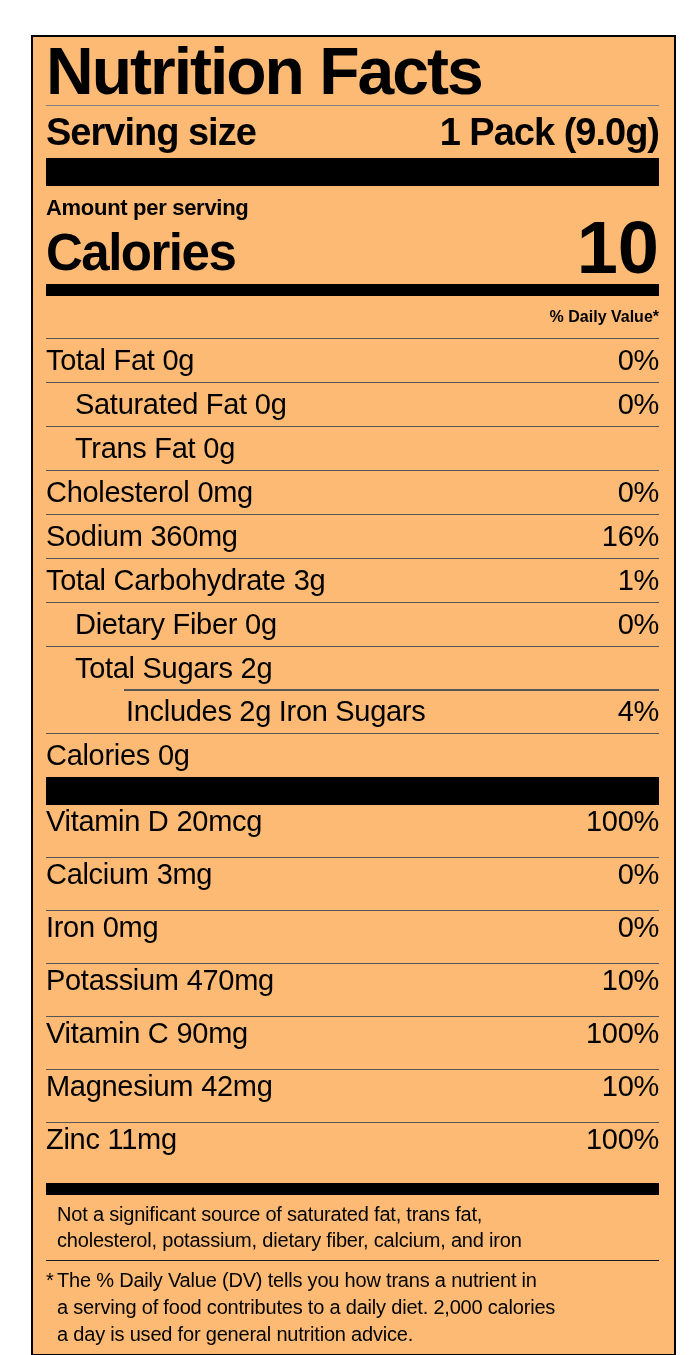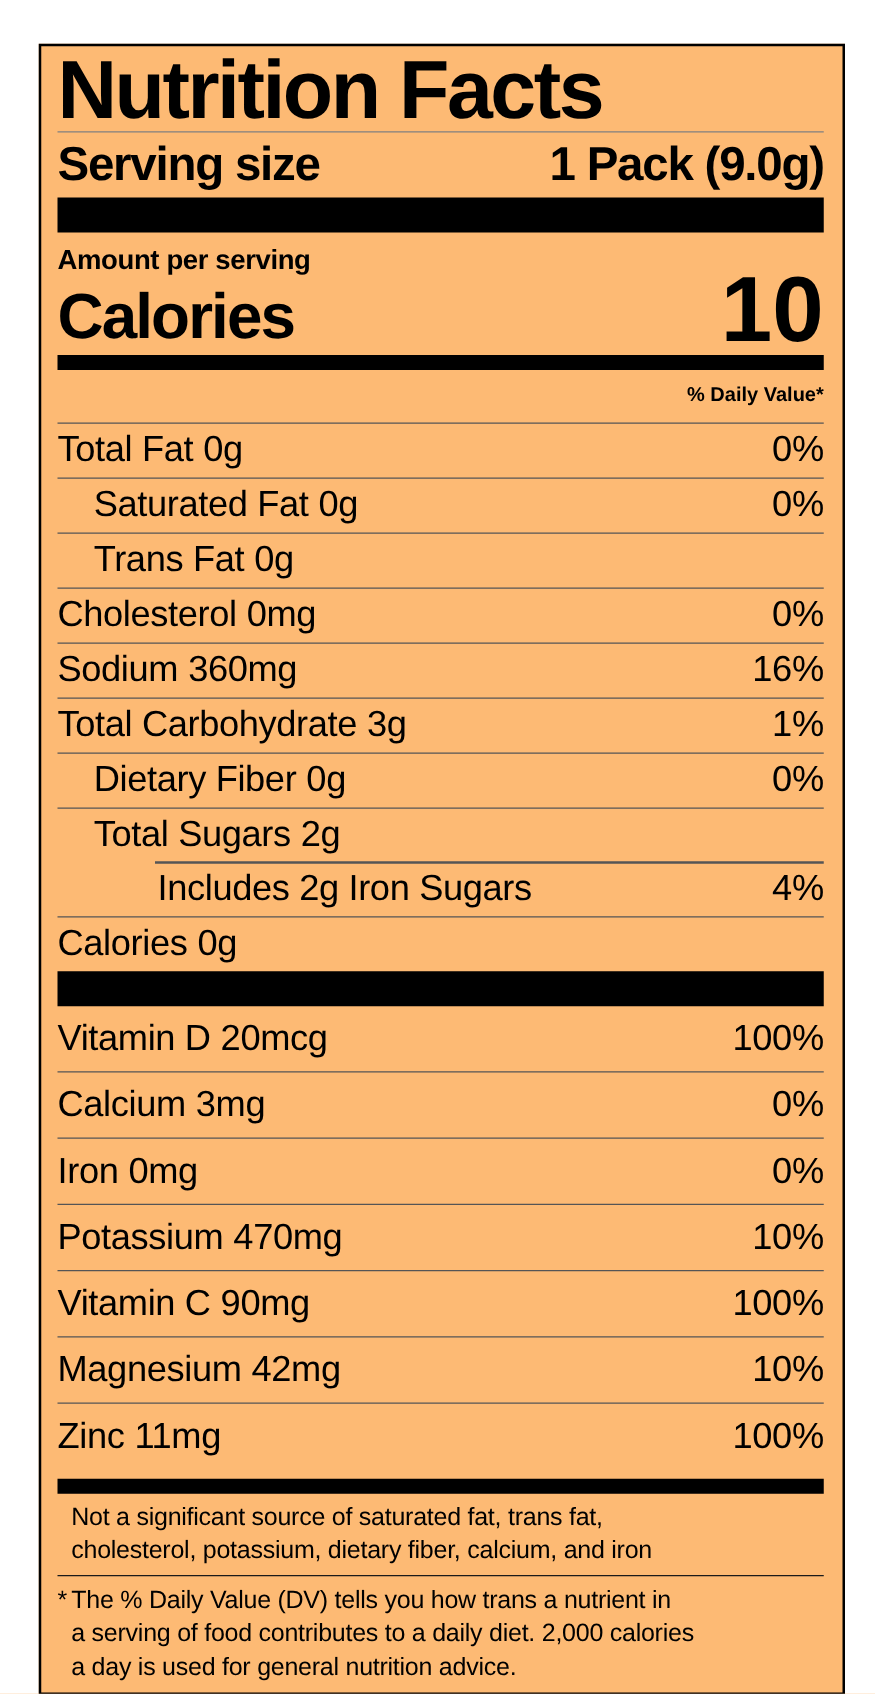--- a/index.html
+++ b/index.html
@@ -31,21 +31,21 @@
   .cal-val{font-size:74px;font-weight:bold;line-height:0.78;}
   .dvh{
     height:42px;display:flex;justify-content:flex-end;align-items:center;
     font-size:16px;font-weight:bold;
   }
   .row{
     height:43px;display:flex;align-items:center;font-size:29px;
     border-top:1.5px solid #555;letter-spacing:-0.3px;
   }
   .vrow{
-    height:52px;display:flex;align-items:center;font-size:29px;
+    height:52px;display:flex;align-items:flex-start;font-size:29px;
     border-top:1.5px solid #555;letter-spacing:-0.3px;
   }
   .nt{border-top:none;}
   .b{font-weight:normal;}
   .amt{margin-left:8px;}
   .dv{margin-left:auto;}
   .i1{padding-left:29px;}
   .i2{padding-left:80px;}
   .partial{border-top:none;position:relative;}
   .partial::before{

